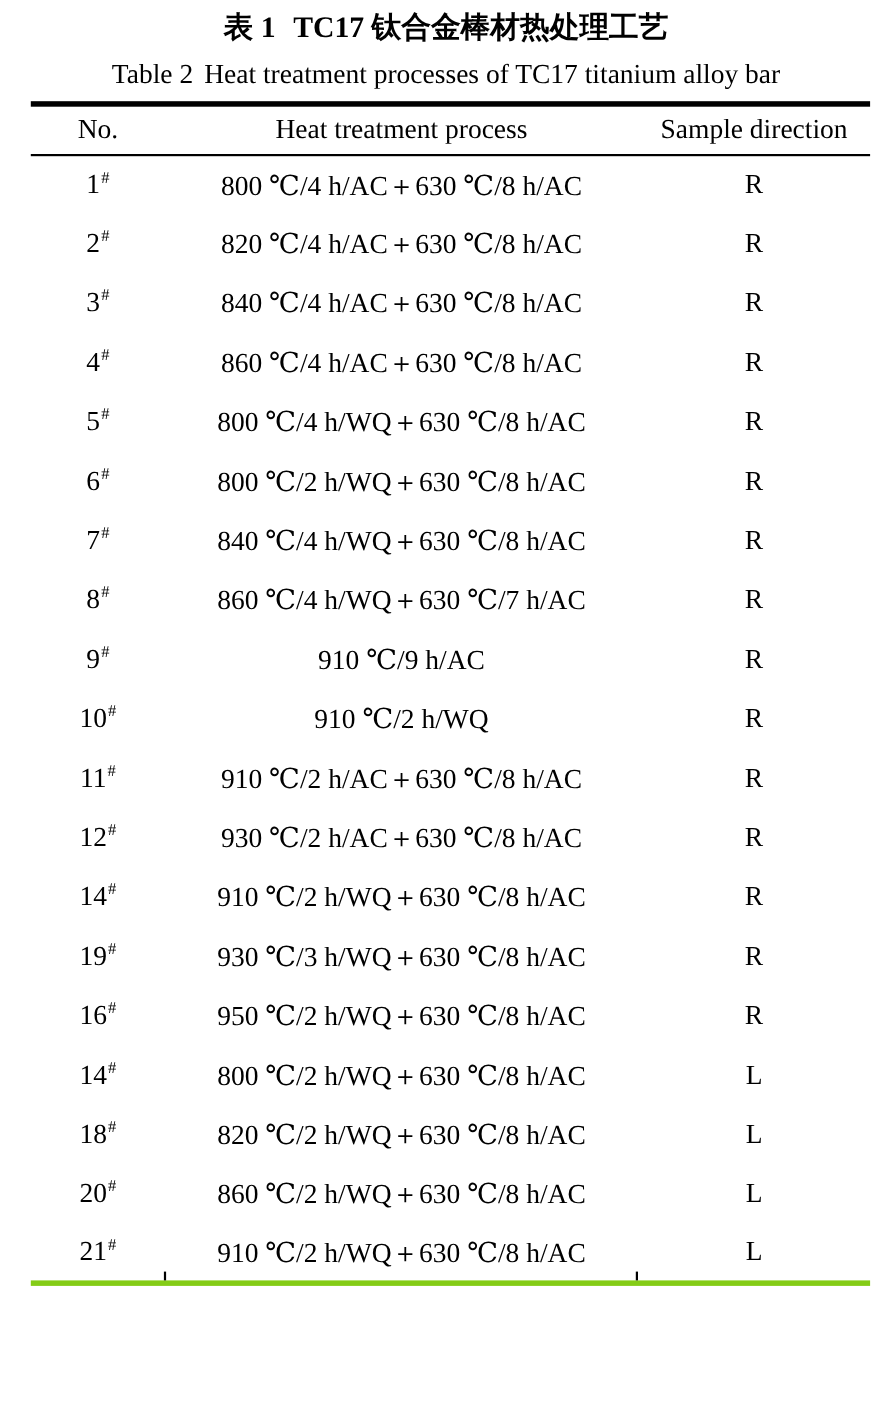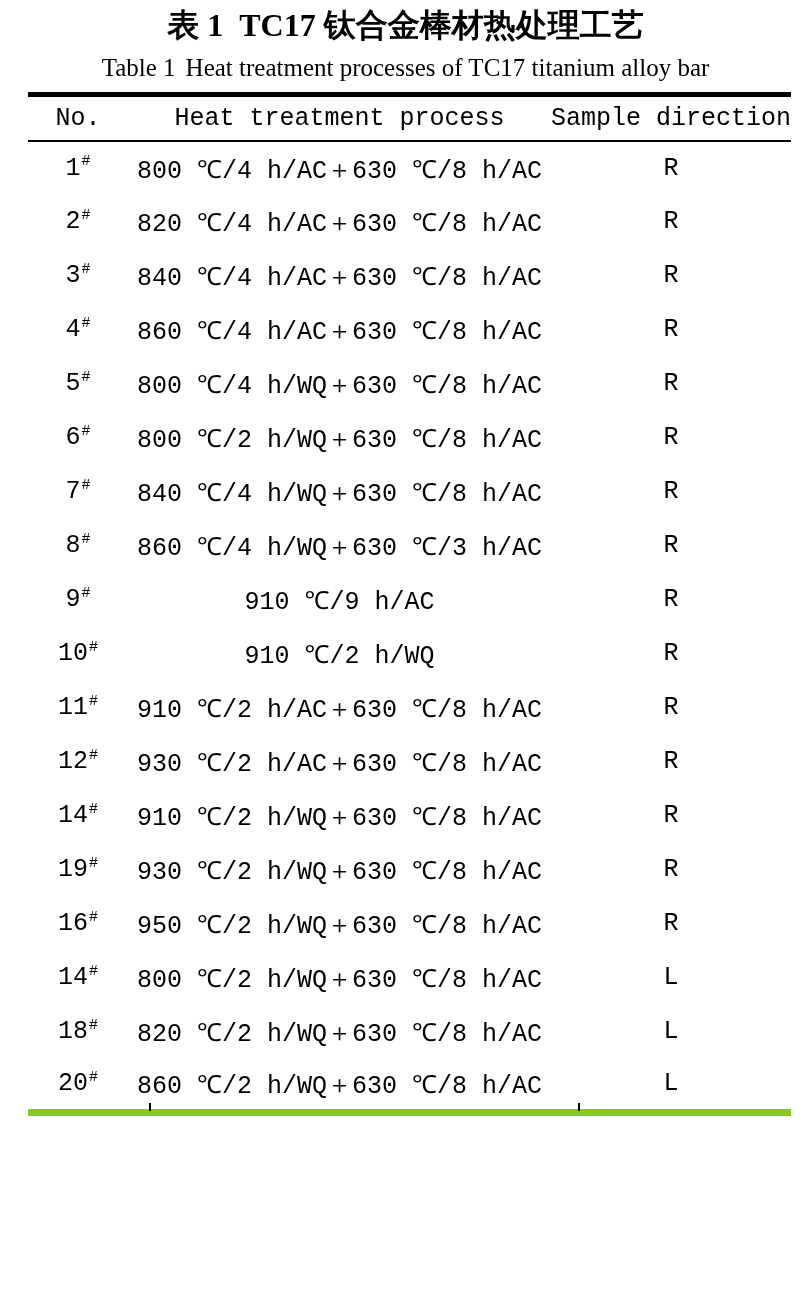--- a/index.html
+++ b/index.html
@@ -10,43 +10,42 @@
     height: 1294px;
     background: #ffffff;
     color: #000000;
     font-family: "Liberation Serif", "DejaVu Serif", serif;
     overflow: hidden;
   }
   .caption-cn {
     padding-top: 7px;
     text-align: center;
     font-weight: bold;
-    font-size: 32px;
+    font-size: 27px;
     line-height: 36px;
   }
   .caption-cn .t2 { margin-left: 16px; }
   .caption-en {
     margin-top: 8px;
     text-align: center;
     font-size: 25px;
     line-height: 34px;
   }
   .caption-en .t2 { margin-left: 10px; }
   .table-wrap {
     position: absolute;
     top: 92px;
     left: 28px;
     width: 763px;
   }
   table {
     width: 100%;
     border-collapse: collapse;
     border-top: 5px solid #000000;
-    border-bottom: 7px solid #84cc16;
-    font-family: Liberation Mono, monospace;
+    border-bottom: 5px solid #84cc16;
   }
   col.c-no  { width: 122px; }
   col.c-pro { width: 430px; }
   col.c-dir { width: 211px; }
   th {
     font-weight: normal;
     font-size: 25px;
     height: 46px;
     padding: 0;
     text-align: center;
@@ -80,21 +79,21 @@
 </head>
 <body>
 
 <div class="page">
 
   <div class="caption-cn">
     <span>表 1</span><span class="t2">TC17 钛合金棒材热处理工艺</span>
   </div>
 
   <div class="caption-en">
-    <span>Table 1</span><span class="t2">Heat treatment processes of TC17 titanium alloy bar</span>
+    <span>Table 2</span><span class="t2">Heat treatment processes of TC17 titanium alloy bar</span>
   </div>
 
   <div class="table-wrap">
     <table>
       <colgroup>
         <col class="c-no">
           <col class="c-pro">
           <col class="c-dir">
       </colgroup>
       <thead>
@@ -135,21 +134,21 @@
           <td>800 ℃/2 h/WQ＋630 ℃/8 h/AC</td>
           <td>R</td>
         </tr>
         <tr>
           <td><span>7</span><sup>#</sup></td>
           <td>840 ℃/4 h/WQ＋630 ℃/8 h/AC</td>
           <td>R</td>
         </tr>
         <tr>
           <td><span>8</span><sup>#</sup></td>
-          <td>860 ℃/4 h/WQ＋630 ℃/3 h/AC</td>
+          <td>860 ℃/4 h/WQ＋630 ℃/7 h/AC</td>
           <td>R</td>
         </tr>
         <tr>
           <td><span>9</span><sup>#</sup></td>
           <td>910 ℃/9 h/AC</td>
           <td>R</td>
         </tr>
         <tr>
           <td><span>10</span><sup>#</sup></td>
           <td>910 ℃/2 h/WQ</td>
@@ -165,41 +164,46 @@
           <td>930 ℃/2 h/AC＋630 ℃/8 h/AC</td>
           <td>R</td>
         </tr>
         <tr>
           <td><span>14</span><sup>#</sup></td>
           <td>910 ℃/2 h/WQ＋630 ℃/8 h/AC</td>
           <td>R</td>
         </tr>
         <tr>
           <td><span>19</span><sup>#</sup></td>
-          <td>930 ℃/2 h/WQ＋630 ℃/8 h/AC</td>
+          <td>930 ℃/3 h/WQ＋630 ℃/8 h/AC</td>
           <td>R</td>
         </tr>
         <tr>
           <td><span>16</span><sup>#</sup></td>
           <td>950 ℃/2 h/WQ＋630 ℃/8 h/AC</td>
           <td>R</td>
         </tr>
         <tr>
           <td><span>14</span><sup>#</sup></td>
           <td>800 ℃/2 h/WQ＋630 ℃/8 h/AC</td>
           <td>L</td>
         </tr>
         <tr>
           <td><span>18</span><sup>#</sup></td>
           <td>820 ℃/2 h/WQ＋630 ℃/8 h/AC</td>
           <td>L</td>
         </tr>
         <tr>
           <td><span>20</span><sup>#</sup></td>
           <td>860 ℃/2 h/WQ＋630 ℃/8 h/AC</td>
+          <td>L</td>
+        </tr>
+        <tr>
+          <td><span>21</span><sup>#</sup></td>
+          <td>910 ℃/2 h/WQ＋630 ℃/8 h/AC</td>
           <td>L</td>
         </tr>
       </tbody>
     </table>
     <div class="tick tick-a"></div>
     <div class="tick tick-b"></div>
   </div>
 
 </div>
 

